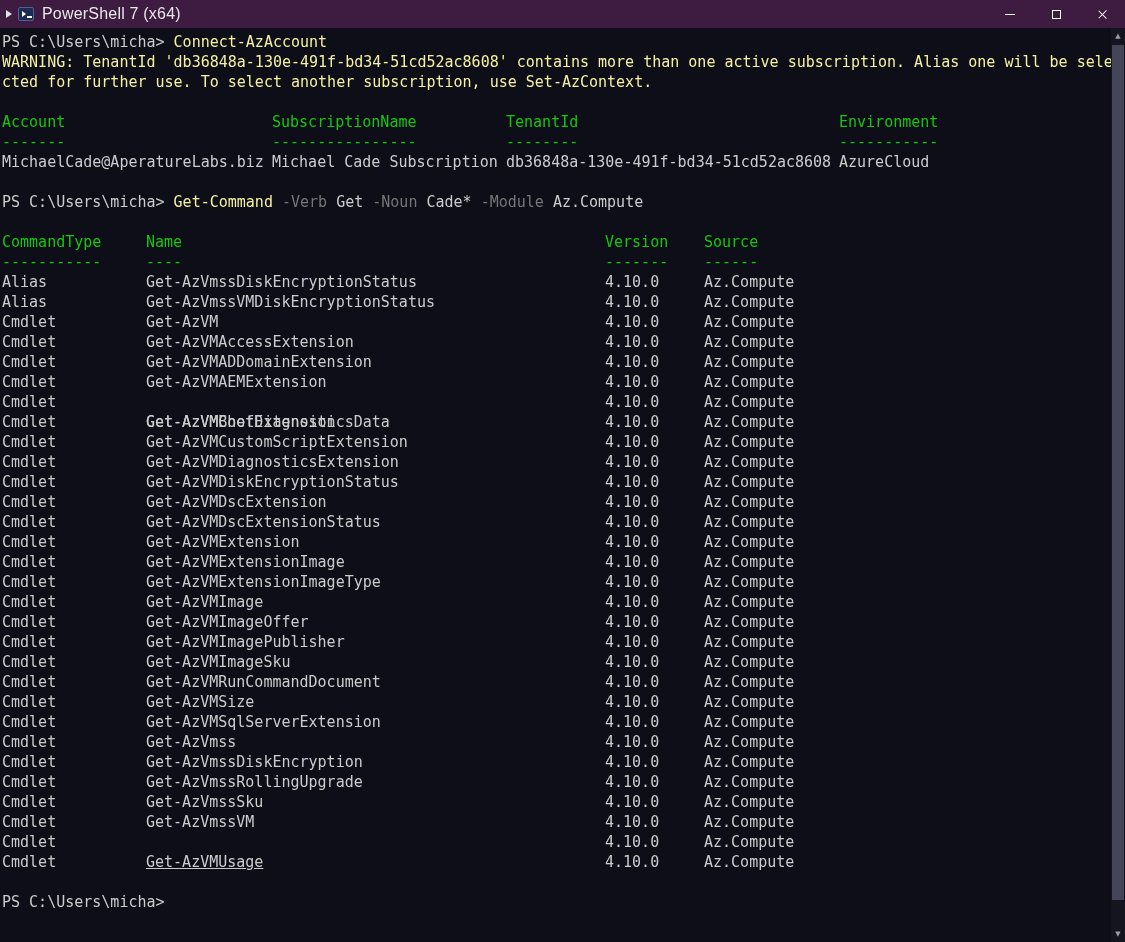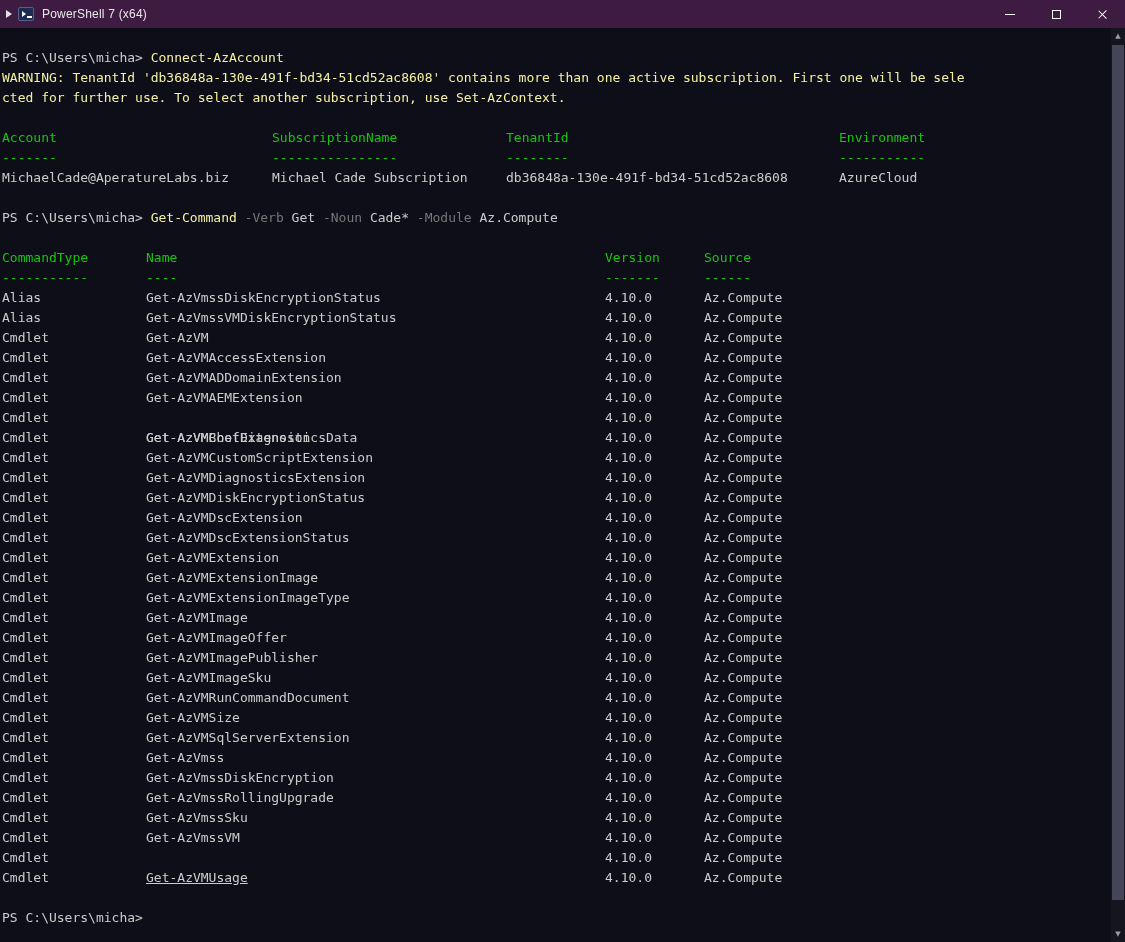--- a/index.html
+++ b/index.html
@@ -10,21 +10,21 @@
   body { font-family: "DejaVu Sans Mono", "Liberation Mono", monospace; }
 
   .window { position: absolute; inset: 0; display: flex; flex-direction: column; }
 
   
   .titlebar {
     flex: 0 0 28px; height: 28px;
     background: var(--titlebar, #3e1b40);
     display: flex; align-items: center;
     color: #e8e8e8;
-    font-family: "Liberation Sans", sans-serif; font-size: 12px;
+    font-family: "Liberation Sans", sans-serif; font-size: 16px;
     position: relative; z-index: 6;
   }
   .tb-left { display: flex; align-items: center; gap: 6px; padding-left: 6px; }
   .play-icon {
     width: 0; height: 0;
     border-left: 6px solid #e2e2e2;
     border-top: 4px solid transparent;
     border-bottom: 4px solid transparent;
   }
   .ps-icon { position: relative; width: 16px; height: 14px; background: #1c2c50; border-radius: 2px; border: 1px solid #55608c; }
@@ -47,23 +47,23 @@
   .close-glyph::before, .close-glyph::after {
     content: ""; position: absolute; left: 5px; top: 0;
     width: 1.4px; height: 11px; background: #ffffff;
   }
   .close-glyph::before { transform: rotate(45deg); }
   .close-glyph::after  { transform: rotate(-45deg); }
 
   
   .console {
     position: relative; flex: 1 1 auto;
-    padding: 20px 0 0 2px;
+    padding: 4px 0 0 2px;
     color: var(--fg, #cccccc);
-    font-size: 13px; line-height: 20px;
+    font-size: 15px; line-height: 20px;
     overflow: hidden;
   }
   .line { height: 20px; white-space: pre; position: relative; }
   .cell { position: absolute; top: 0; white-space: pre; }
   .fg     { color: var(--fg, #cccccc); }
   .green  { color: var(--green, #16c60c); }
   .yellow { color: var(--yellow, #f5f1a0); }
   .param  { color: var(--param, #767676); }
 
   
@@ -98,21 +98,21 @@
           <span class="max-glyph"></span>
         </div>
       <div class="ctrl">
           <span class="close-glyph"></span>
         </div>
     </div>
   </div>
 
   <div class="console" id="console">
       <div class="line"><span class="fg">PS C:\Users\micha&gt; </span><span class="yellow">Connect-AzAccount</span></div>
-      <div class="line"><span class="yellow">WARNING: TenantId 'db36848a-130e-491f-bd34-51cd52ac8608' contains more than one active subscription. First one will be sele</span></div>
+      <div class="line"><span class="yellow">WARNING: TenantId 'db36848a-130e-491f-bd34-51cd52ac8608' contains more than one active subscription. Alias one will be sele</span></div>
       <div class="line"><span class="yellow">cted for further use. To select another subscription, use Set-AzContext.</span></div>
       <div class="line"></div>
       <div class="line"><span class="green cell" style="left: 0px;">Account</span><span class="green cell" style="left: 270px;">SubscriptionName</span><span class="green cell" style="left: 504px;">TenantId</span><span class="green cell" style="left: 837px;">Environment</span></div>
       <div class="line"><span class="green cell" style="left: 0px;">-------</span><span class="green cell" style="left: 270px;">----------------</span><span class="green cell" style="left: 504px;">--------</span><span class="green cell" style="left: 837px;">-----------</span></div>
       <div class="line"><span class="fg cell" style="left: 0px;">MichaelCade@AperatureLabs.biz</span><span class="fg cell" style="left: 270px;">Michael Cade Subscription</span><span class="fg cell" style="left: 504px;">db36848a-130e-491f-bd34-51cd52ac8608</span><span class="fg cell" style="left: 837px;">AzureCloud</span></div>
       <div class="line"></div>
       <div class="line"><span class="fg">PS C:\Users\micha&gt; </span><span class="yellow">Get-Command</span><span class="param"> -Verb</span><span class="fg"> Get</span><span class="param"> -Noun</span><span class="fg"> Cade*</span><span class="param"> -Module</span><span class="fg"> Az.Compute</span></div>
       <div class="line"></div>
       <div class="line"><span class="green cell" style="left: 0px;">CommandType</span><span class="green cell" style="left: 144px;">Name</span><span class="green cell" style="left: 603px;">Version</span><span class="green cell" style="left: 702px;">Source</span></div>
       <div class="line"><span class="green cell" style="left: 0px;">-----------</span><span class="green cell" style="left: 144px;">----</span><span class="green cell" style="left: 603px;">-------</span><span class="green cell" style="left: 702px;">------</span></div>

